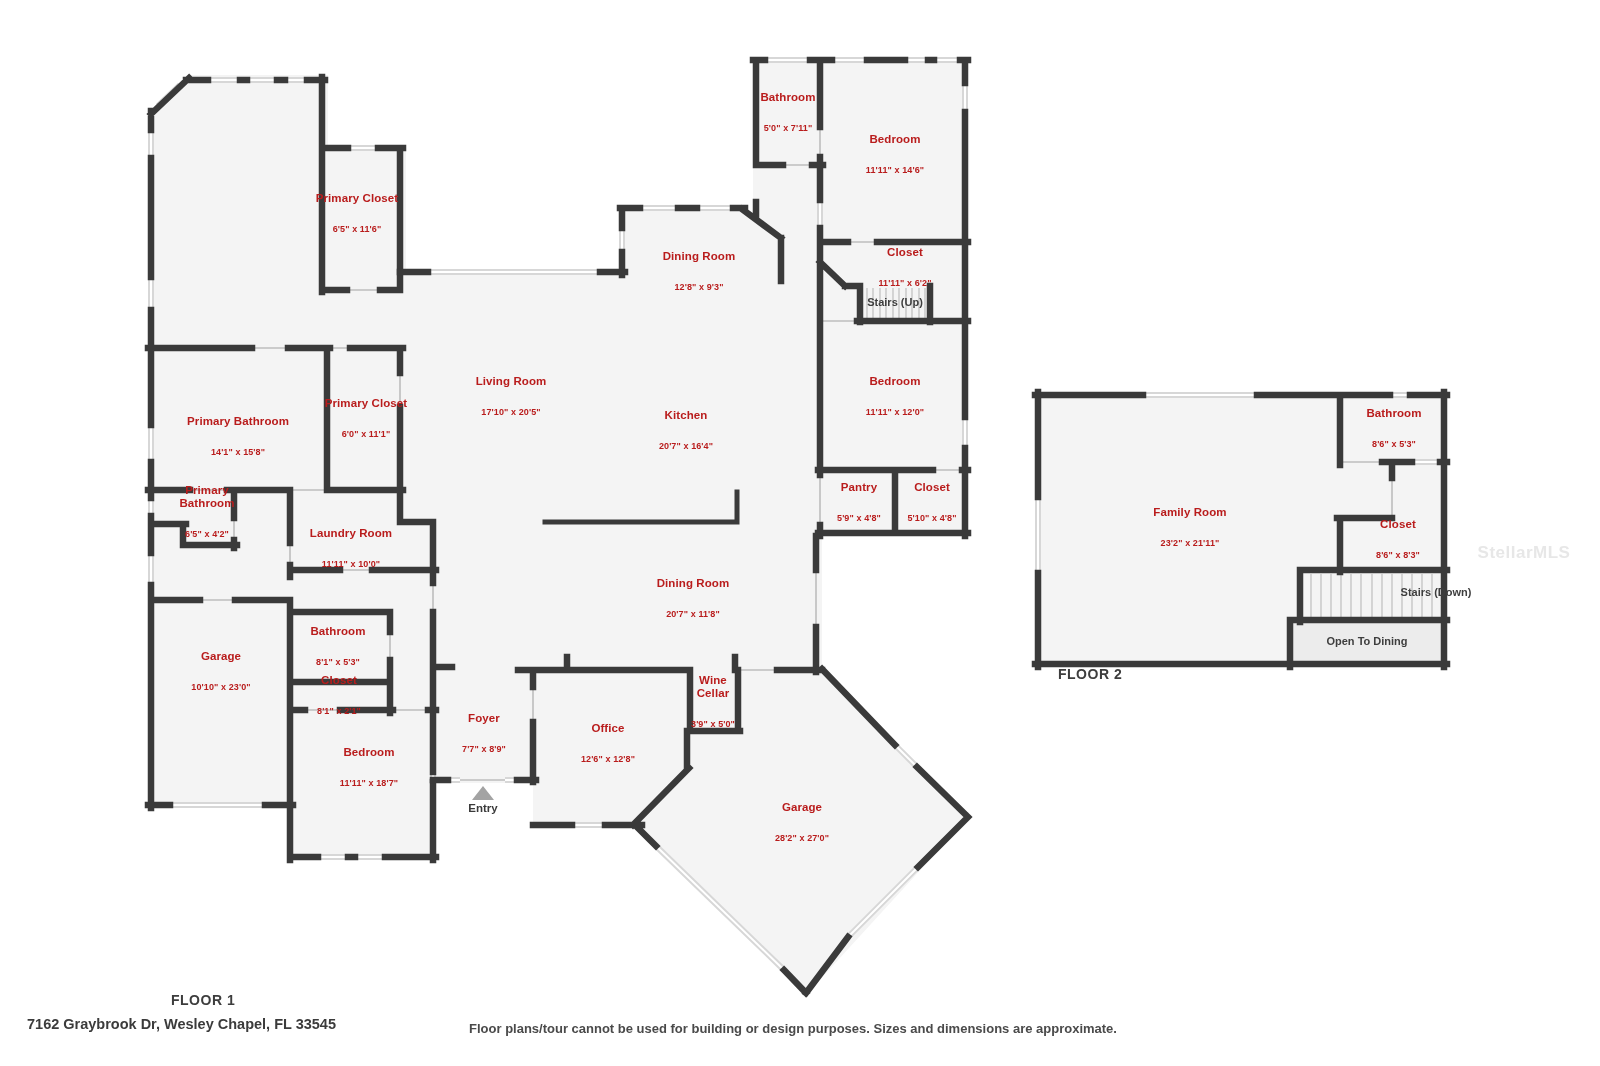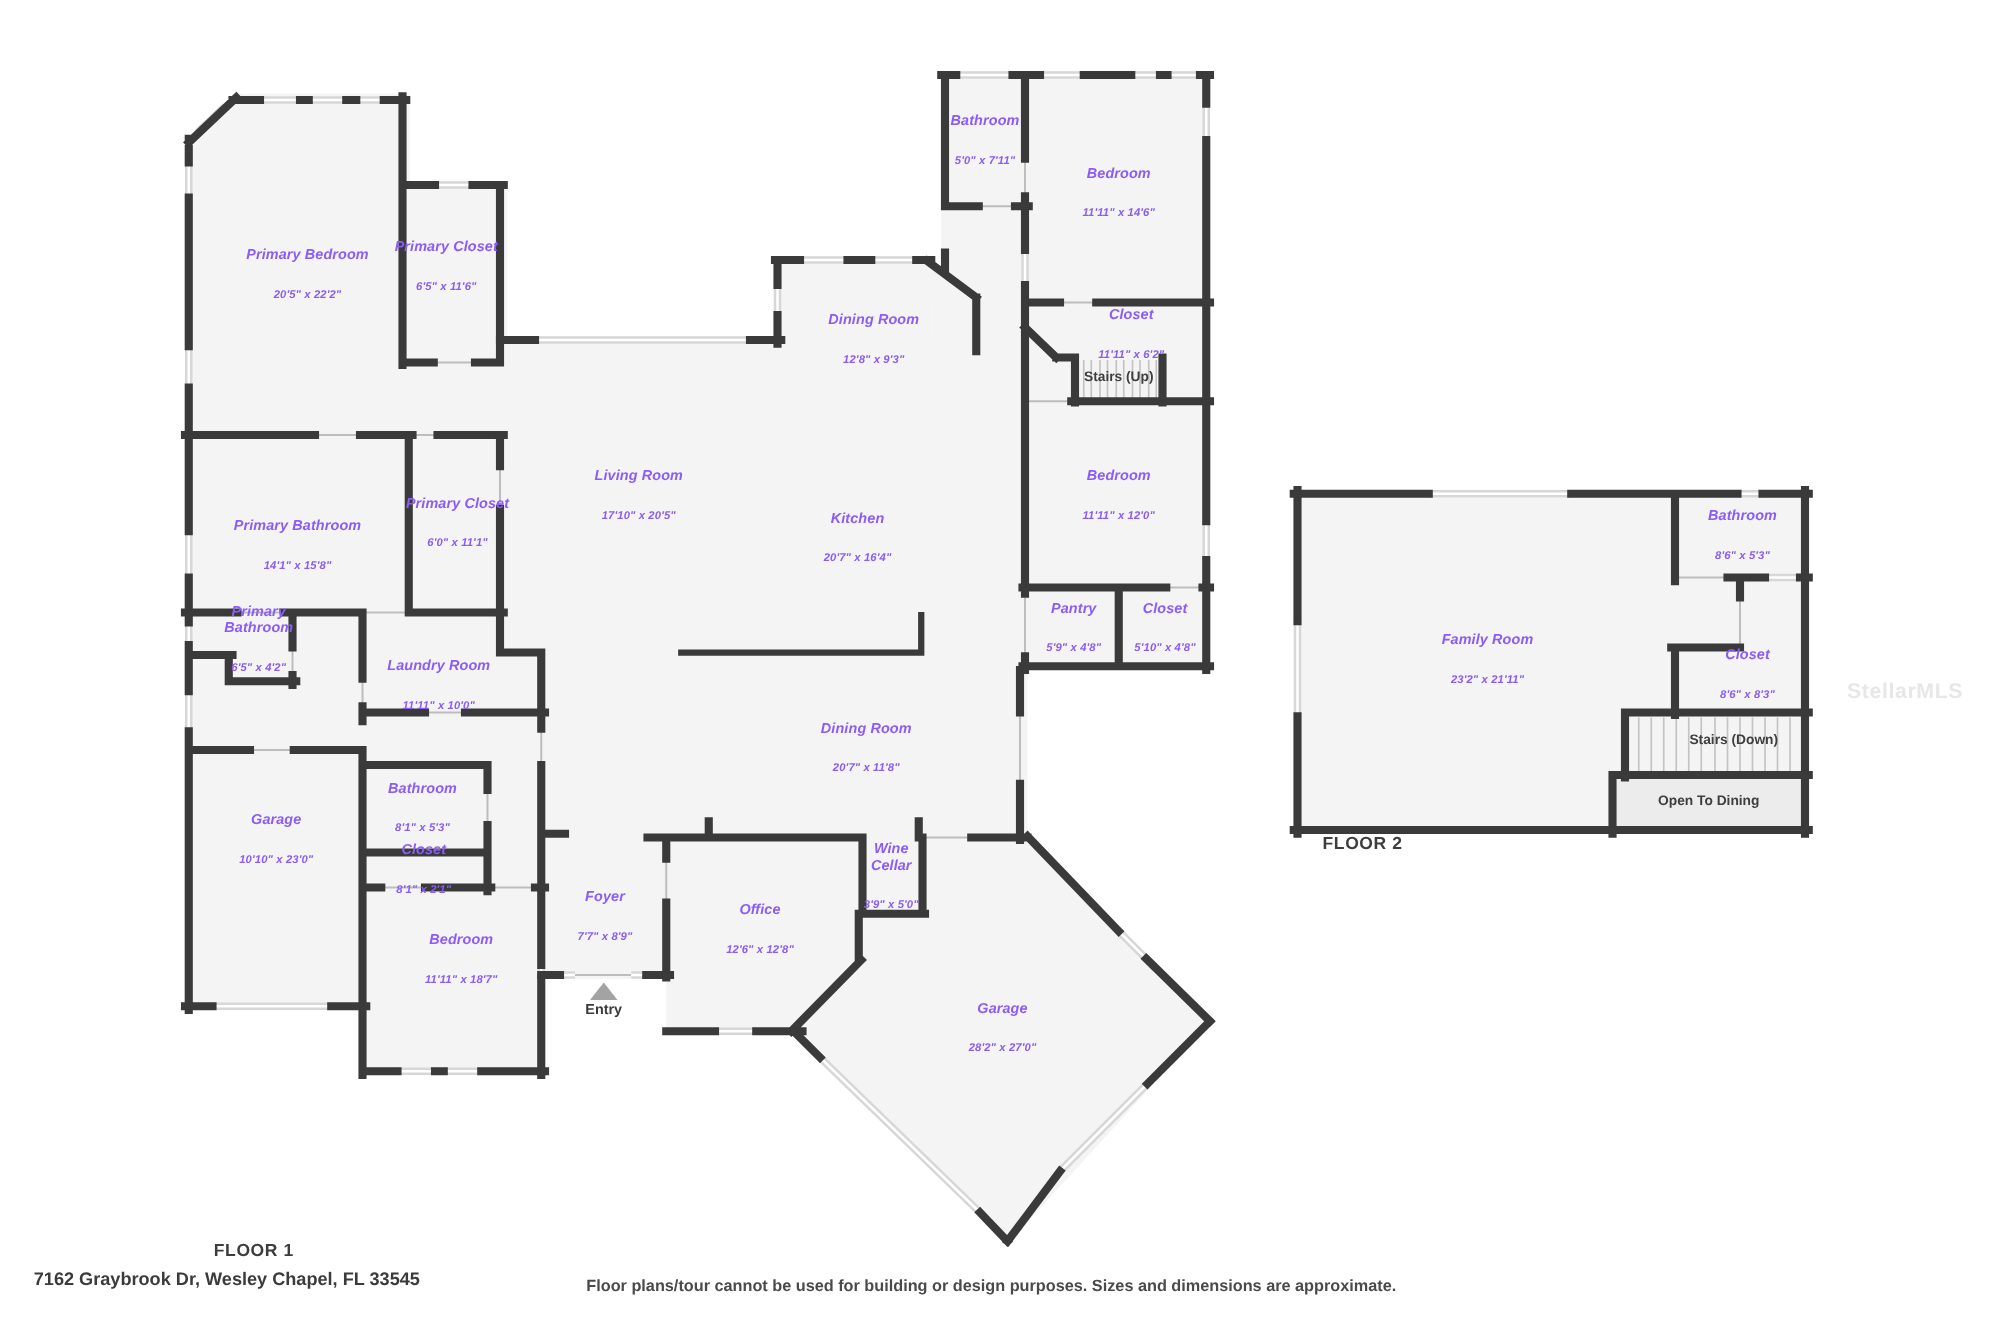--- a/index.html
+++ b/index.html
@@ -1,20 +1,20 @@
 <!DOCTYPE html>
 <html><head>
 <meta charset="utf-8">
 <style>
   html,body{margin:0;padding:0;background:#fff;}
   .canvas{position:relative;width:1600px;height:1066px;background:#ffffff;overflow:hidden;
           font-family:"Liberation Sans","DejaVu Sans",sans-serif;}
   .plan-svg{position:absolute;left:0;top:0;}
-  .room-label{position:absolute;transform:translate(-50%,-50%);text-align:center;color:#8b5cf6;
-              white-space:pre-line;line-height:1.12;z-index:3;pointer-events:none;font-style:italic;}
+  .room-label{position:absolute;transform:translate(-50%,-50%);text-align:center;color:#b91c1c;
+              white-space:pre-line;line-height:1.12;z-index:3;pointer-events:none;}
   .room-name{display:block;font-size:11.5px;font-weight:bold;letter-spacing:.1px;}
   .room-dims{display:block;font-size:9px;font-weight:bold;margin-top:1px;letter-spacing:.1px;}
   .stairs-label{position:absolute;transform:translate(-50%,-50%);font-size:11px;font-weight:bold;
                 color:#3e3e3e;white-space:nowrap;z-index:3;}
   .area-label{position:absolute;transform:translate(-50%,-50%);font-size:11px;font-weight:bold;
               color:#3e3e3e;white-space:nowrap;z-index:3;}
   .entry-label{position:absolute;transform:translate(-50%,-50%);font-size:11.5px;font-weight:bold;
                color:#3a3a3a;z-index:3;}
   .floor-tag{position:absolute;font-size:14px;font-weight:bold;color:#3d3d3d;letter-spacing:.5px;z-index:3;margin-left:23px;}
   .footer-address{position:absolute;left:27px;top:1016px;font-size:14.5px;font-weight:bold;color:#3b3b3b;z-index:3;}
@@ -161,24 +161,20 @@
                M1290 620 L1290 667"></path>
     </g>
 
     <g stroke="#3a3a3a" stroke-width="5" stroke-linecap="square">
       <path d="M545 522 L737 522 M737 492 L737 522"></path>
     </g>
 
     <polygon points="472,800 494,800 483,786" fill="#a3a3a3"></polygon>
   </svg>
 
-  <div class="room-label" style="left:246px;top:219px">
-    <span class="room-name">Primary Bedroom</span>
-    <span class="room-dims">20'5" x 22'2"</span>
-  </div>
   <div class="room-label" style="left:357px;top:213px">
     <span class="room-name">Primary Closet</span>
     <span class="room-dims">6'5" x 11'6"</span>
   </div>
   <div class="room-label" style="left:788px;top:112px">
     <span class="room-name">Bathroom</span>
     <span class="room-dims">5'0" x 7'11"</span>
   </div>
   <div class="room-label" style="left:895px;top:154px">
     <span class="room-name">Bedroom</span>
@@ -274,21 +270,21 @@
     <span class="room-dims">23'2" x 21'11"</span>
   </div>
   <div class="room-label" style="left:1394px;top:428px">
     <span class="room-name">Bathroom</span>
     <span class="room-dims">8'6" x 5'3"</span>
   </div>
   <div class="room-label" style="left:1398px;top:539px">
     <span class="room-name">Closet</span>
     <span class="room-dims">8'6" x 8'3"</span>
   </div>
-  <div class="area-label" style="left:1387px;top:592px">Stairs (Down)</div>
+  <div class="area-label" style="left:1436px;top:592px">Stairs (Down)</div>
   <div class="area-label" style="left:1367px;top:641px">Open To Dining</div>
 
   <div class="floor-tag" style="left:148px;top:992px">FLOOR 1</div>
   <div class="floor-tag" style="left:1035px;top:666px">FLOOR 2</div>
   <div class="footer-address">7162 Graybrook Dr, Wesley Chapel, FL 33545</div>
   <div class="footer-disclaimer">Floor plans/tour cannot be used for building or design purposes. Sizes and dimensions are approximate.</div>
   <div class="watermark">StellarMLS</div>
 </div>
 
 </body></html>

